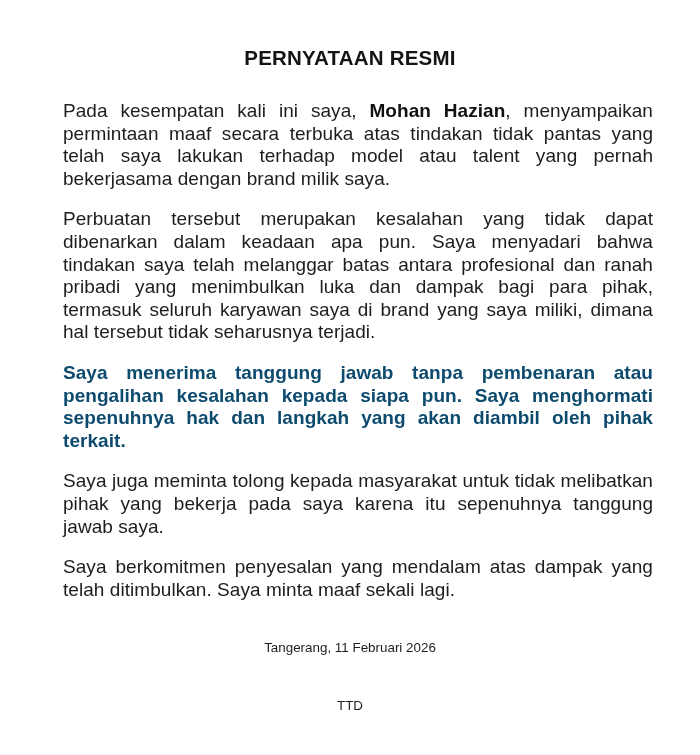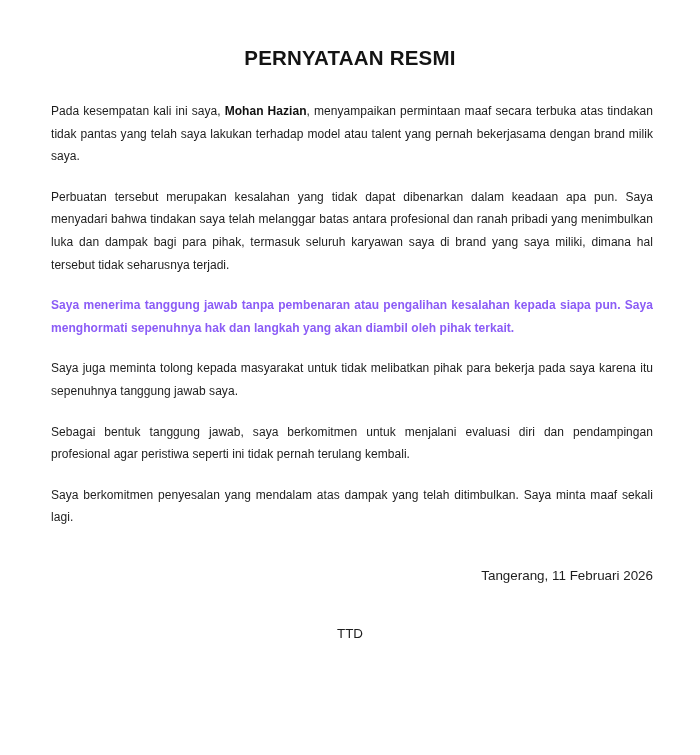--- a/index.html
+++ b/index.html
@@ -31,49 +31,48 @@
     color: #141414;
     margin: 0;
     padding-top: 46px;
     padding-bottom: 0;
   }
   .body-wrap {
     padding: 0 47px 0 47px;
     margin-top: 30px;
   }
   p.para {
-    margin: 0 0 18px 4px;
-    font-size: 12px;
+    margin: 0 0 18px 16px;
+    font-size: 19px;
     line-height: 22.6px;
     text-align: justify;
     text-justify: inter-word;
     color: #1d1d1d;
     letter-spacing: 0.05px;
   }
   p.para.bold {
     font-weight: bold;
-    color: #8b5cf6;
+    color: #0c4a6e;
   }
   p.para:last-child {
     margin-bottom: 0;
   }
   .name-bold {
     font-weight: bold;
     color: #111111;
   }
   .sign-block {
     margin-top: 36px;
     text-align: center;
   }
   .sign-line {
     font-size: 13.4px;
     line-height: 22px;
     color: #1d1d1d;
     margin: 0;
-    text-align: right;
   }
   .sign-ttd {
     font-size: 13.4px;
     line-height: 22px;
     color: #1d1d1d;
     margin: 36px 0 0 0;
   }
 </style>
 </head>
 <body>
@@ -85,24 +84,23 @@
   <div class="body-wrap">
 
     <p class="para">
       <span>Pada kesempatan kali ini saya, </span><span class="name-bold">Mohan Hazian</span><span>, menyampaikan permintaan maaf secara terbuka atas tindakan tidak pantas yang telah saya lakukan terhadap model atau talent yang pernah bekerjasama dengan brand milik saya.</span>
     </p>
 
     <p class="para">Perbuatan tersebut merupakan kesalahan yang tidak dapat dibenarkan dalam keadaan apa pun. Saya menyadari bahwa tindakan saya telah melanggar batas antara profesional dan ranah pribadi yang menimbulkan luka dan dampak bagi para pihak, termasuk seluruh karyawan saya di brand yang saya miliki, dimana hal tersebut tidak seharusnya terjadi.</p>
 
     <p class="para bold">Saya menerima tanggung jawab tanpa pembenaran atau pengalihan kesalahan kepada siapa pun. Saya menghormati sepenuhnya hak dan langkah yang akan diambil oleh pihak terkait.</p>
 
-    <p class="para">Saya juga meminta tolong kepada masyarakat untuk tidak melibatkan pihak para bekerja pada saya karena itu sepenuhnya tanggung jawab saya.</p>
+    <p class="para">Saya juga meminta tolong kepada masyarakat untuk tidak melibatkan pihak yang bekerja pada saya karena itu sepenuhnya tanggung jawab saya.</p>
 
 
-    <p class="para">Sebagai bentuk tanggung jawab, saya berkomitmen untuk menjalani evaluasi diri dan pendampingan profesional agar peristiwa seperti ini tidak pernah terulang kembali.</p>
 
     <p class="para">Saya berkomitmen penyesalan yang mendalam atas dampak yang telah ditimbulkan. Saya minta maaf sekali lagi.</p>
 
     <div class="sign-block">
       <p class="sign-line">Tangerang, 11 Februari 2026</p>
       <p class="sign-ttd">TTD</p>
 
     </div>
 
   </div>

